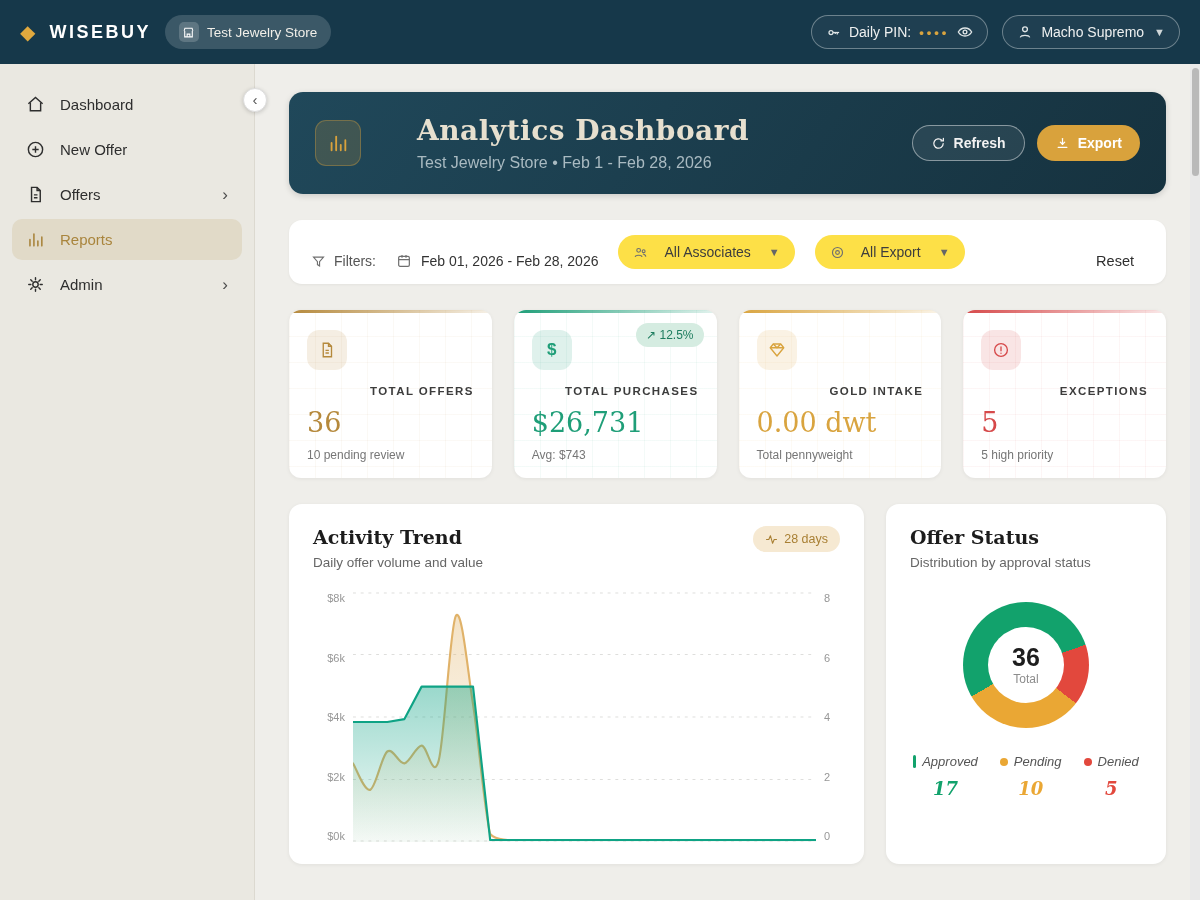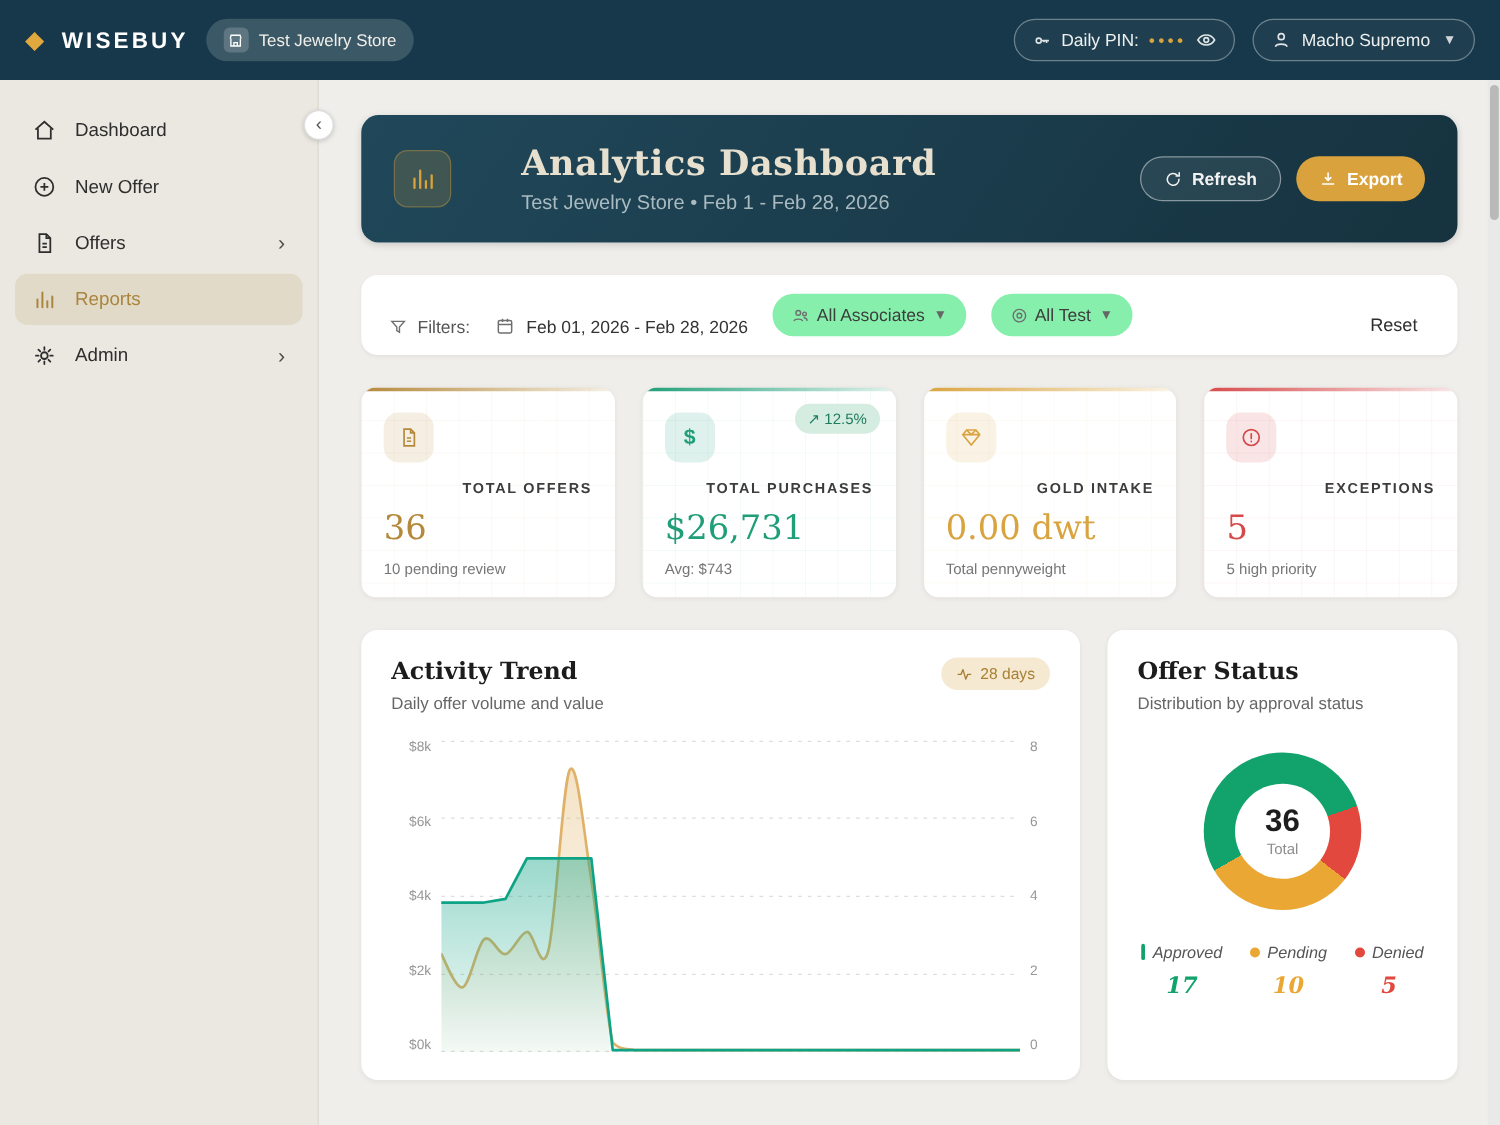--- a/index.html
+++ b/index.html
@@ -38,21 +38,21 @@
   .hero-title { font-family:"DejaVu Serif", serif; font-size:28px; font-weight:600; color:#e7e0cf; letter-spacing:0.5px; }
   .hero-sub { color:#a9bac1; font-size:16px; margin-top:7px; }
   .hero-actions { margin-left:auto; display:flex; gap:12px; }
   .btn-refresh { display:flex; align-items:center; gap:8px; background:rgba(255,255,255,0.07); border:1px solid rgba(255,255,255,0.45); color:#f2f2f2; border-radius:20px; padding:9px 18px; font-size:14px; font-weight:600; cursor:pointer; }
   .btn-export { display:flex; align-items:center; gap:8px; background:#d9a23c; border:none; color:#fff; border-radius:20px; padding:9px 18px; font-size:14px; font-weight:700; cursor:pointer; }
 
   
   .filters { background:#fff; border-radius:13px; padding:15px 22px; display:flex; align-items:flex-end; gap:20px; margin-bottom:26px; box-shadow:0 1px 3px rgba(0,0,0,0.05); font-size:14px; color:#444; }
   .f-label { display:flex; align-items:center; gap:8px; color:#555; }
   .f-date { display:flex; align-items:center; gap:9px; color:#333; cursor:pointer; background:none; border:none; font-size:14px; }
-  .filter-pill { display:flex; align-items:center; gap:5px; background:#86efac; border:none; border-radius:19px; padding:9px 15px; cursor:pointer; color:#3d3d3d; font-size:14px; }
+  .filter-pill { display:flex; align-items:center; gap:16px; background:#fde047; border:none; border-radius:19px; padding:9px 15px; cursor:pointer; color:#3d3d3d; font-size:14px; }
   .reset-btn { margin-left:auto; margin-right:10px; background:none; border:none; font-size:14.5px; color:#2e2e2e; cursor:pointer; }
   .g-ico { color:#6f6f6f; display:flex; }
 
   
   .stats { display:grid; grid-template-columns:repeat(4,1fr); gap:22px; margin-bottom:26px; }
   .stat-card { position:relative; background:#fff; border-radius:12px; padding:20px 18px 16px; box-shadow:0 1px 4px rgba(0,0,0,0.06); overflow:hidden; }
   .stat-top { position:absolute; top:0; left:0; right:0; height:3px; }
   .stat-icon { width:40px; height:40px; border-radius:12px; display:flex; align-items:center; justify-content:center; margin-bottom:15px; font-size:17px; font-weight:700; }
   .stat-label { font-size:11.5px; font-weight:700; letter-spacing:1.4px; color:#3c3c3c; margin-bottom:10px;text-align:right; }
   .stat-value { font-family:"DejaVu Serif", serif; font-size:27px; margin-bottom:10px; }
@@ -262,21 +262,21 @@
         <span>All Associates</span>
         <span class="chev-txt" style="color:#666">▼</span>
       </button>
       <button class="filter-pill">
         <span class="g-ico">
           <svg class="ic" width="15" height="15" viewBox="0 0 24 24" fill="none" stroke="currentColor" stroke-width="1.8">
               <circle cx="12" cy="12" r="8"></circle>
               <circle cx="12" cy="12" r="3"></circle>
             </svg>
         </span>
-        <span>All Test</span>
+        <span>All Export</span>
         <span class="chev-txt" style="color:#666">▼</span>
       </button>
       <button class="reset-btn">Reset</button>
     </section>
 
     <section class="stats">
       <div class="stat-card" style="background-image: linear-gradient(rgba(181, 137, 60, 0.05) 1px, transparent 1px), linear-gradient(90deg, rgba(181, 137, 60, 0.05) 1px, transparent 1px); background-size: 26px 26px;">
         <div class="stat-top" style="background: linear-gradient(90deg, rgb(181, 137, 60), rgba(181, 137, 60, 0.12));"></div>
         <div class="stat-icon" style="background: rgba(181, 137, 60, 0.14); color: rgb(181, 137, 60);">
           <svg class="ic" width="18" height="18" viewBox="0 0 24 24" fill="none" stroke="currentColor" stroke-width="1.8">

